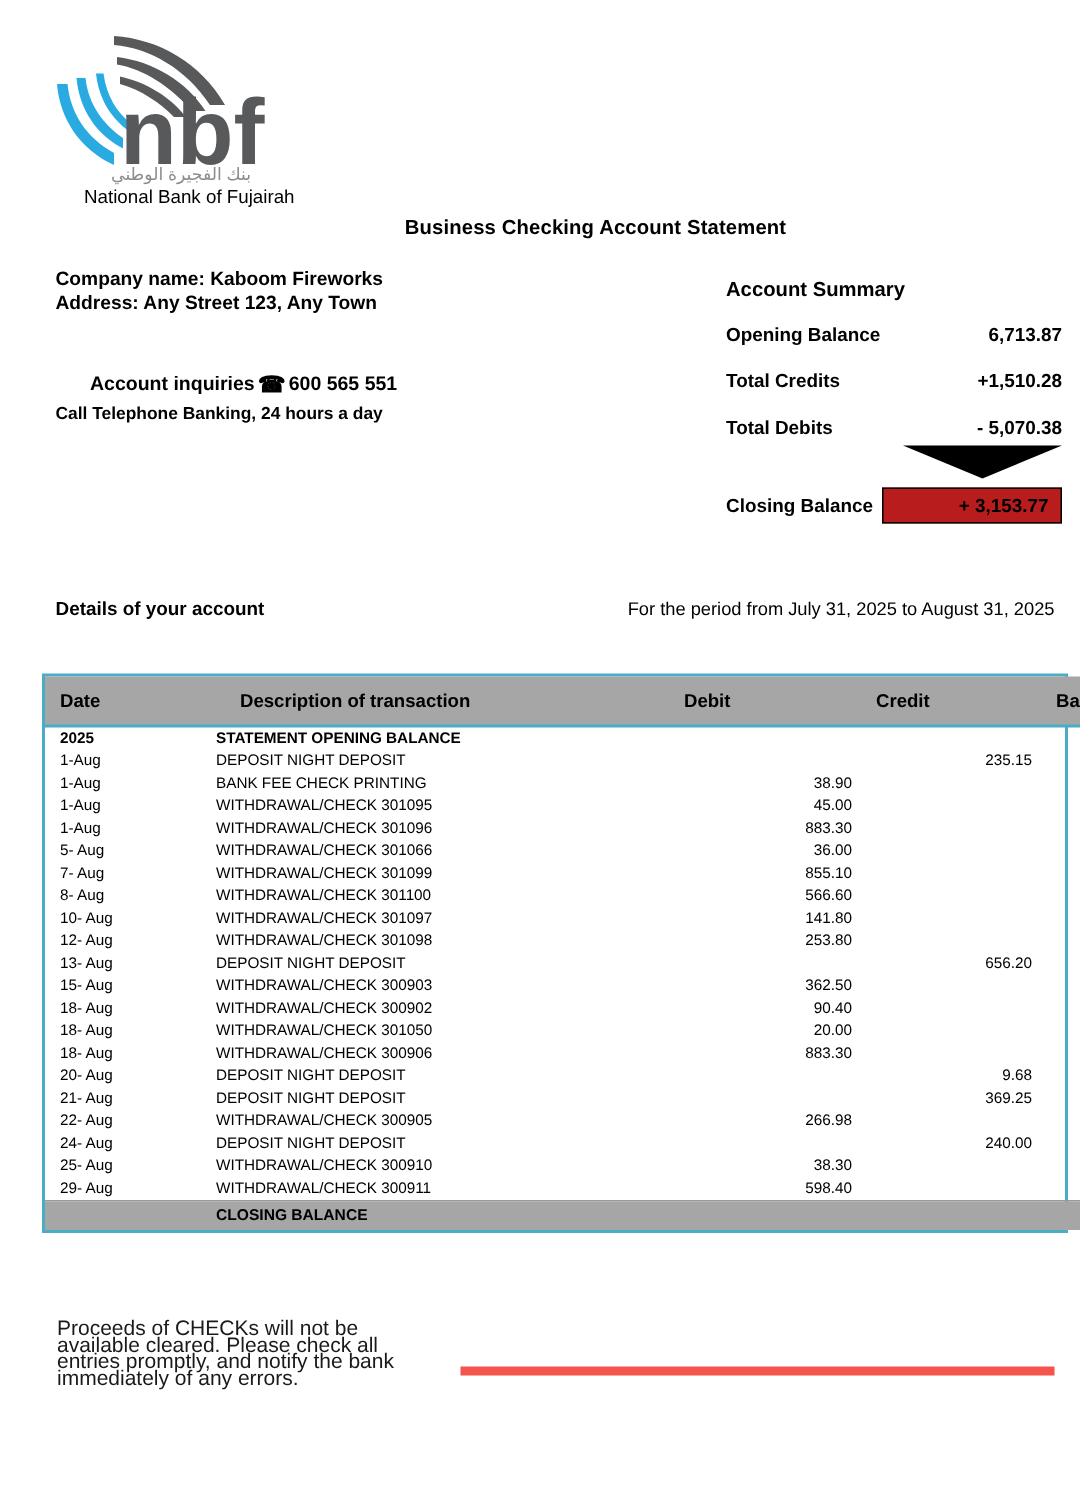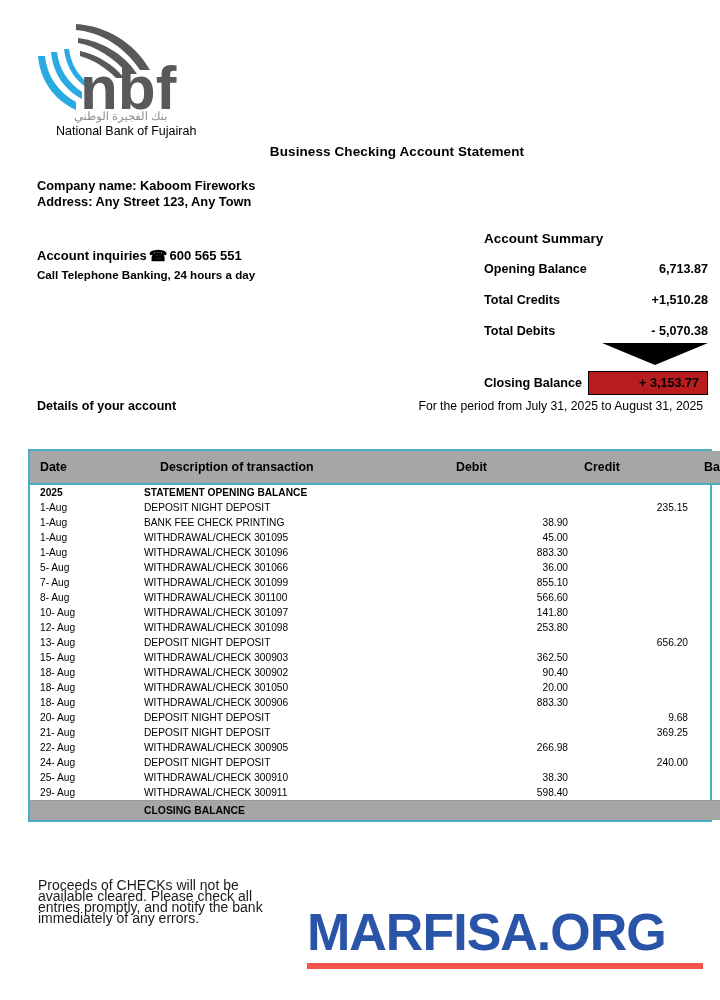--- a/index.html
+++ b/index.html
@@ -70,35 +70,34 @@
     line-height: 16px;
   }
   .inquiries-block {
     position: absolute;
     left: 37px;
     top: 246px;
     font-size: 12.8px;
     font-weight: bold;
     line-height: 19px;
   }
-  .inquiries-line1 { font-size: 13px; white-space: nowrap; }
+  .inquiries-line1 { font-size: 13px; white-space: nowrap; margin-left: 23px; }
   .phone-glyph {
     font-size: 15px;
     vertical-align: -1px;
     padding: 0 2px;
   }
   .inquiries-line2 { font-size: 11.6px; }
 
   
   .summary {
     position: absolute;
     left: 484px;
     top: 185px;
     width: 224px;
-    margin-top: 46px;
   }
   .summary-title {
     font-size: 13.5px;
     font-weight: bold;
     margin-bottom: 16px;
   }
   .summary-row {
     display: flex;
     justify-content: space-between;
     align-items: baseline;
@@ -482,15 +481,14 @@
           <td class="col-credit" style="background: rgb(166, 166, 166);"></td>
           <td class="col-bal" style="background: rgb(166, 166, 166);">3,153.77</td>
         </tr>
       </tbody>
   </table>
 </div>
 
 <div class="footer-note">Proceeds of CHECKs will not be available cleared. Please check all entries promptly, and notify the bank immediately of any errors.</div>
 
 <div class="watermark">
-  <div class="wm-text" style="color: rgb(42, 84, 168);">MARFISA.ORG</div>
   <div class="wm-rule" style="background: rgb(244, 84, 76);"></div>
 </div>
 
 </body></html>

